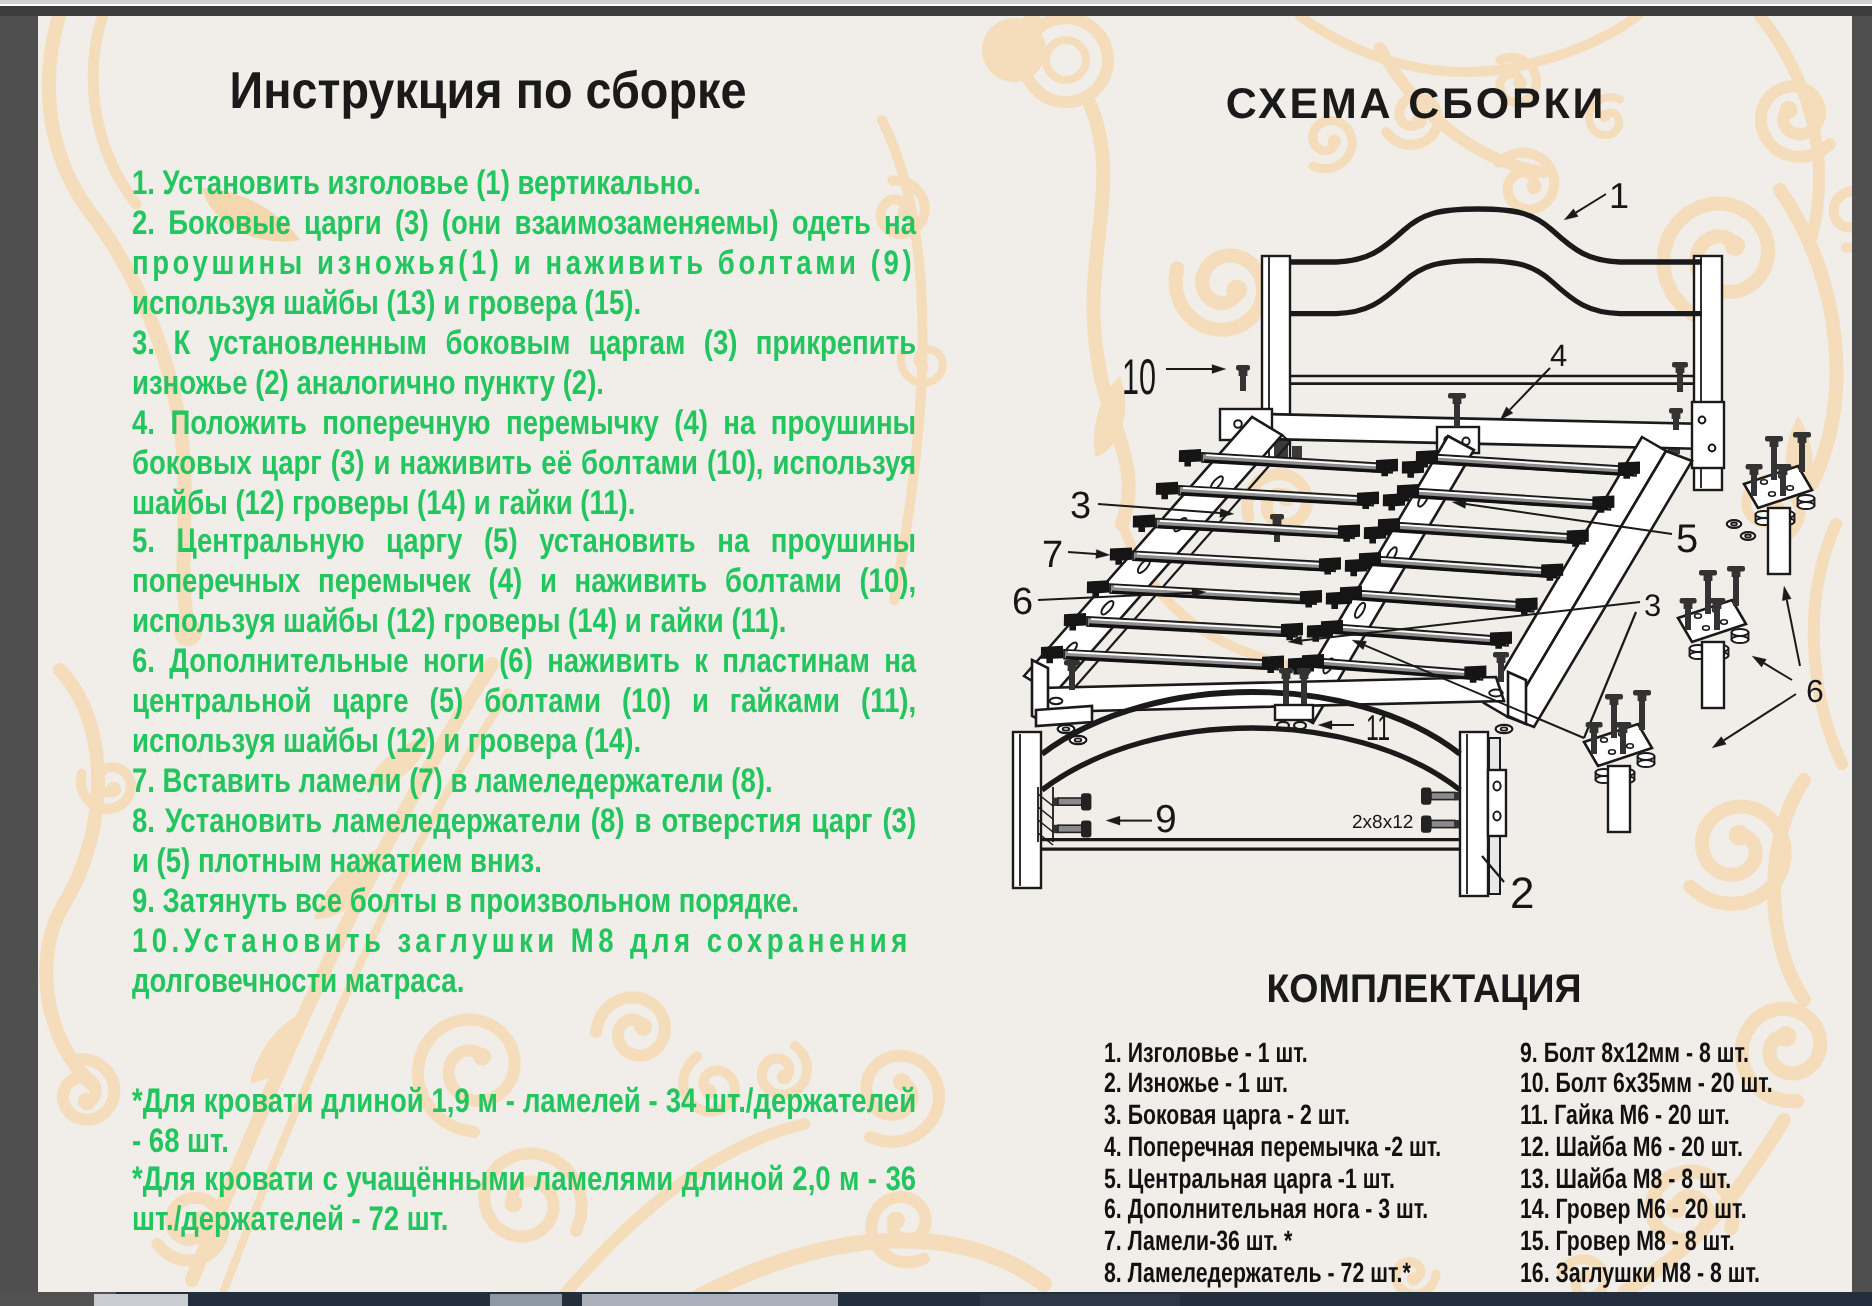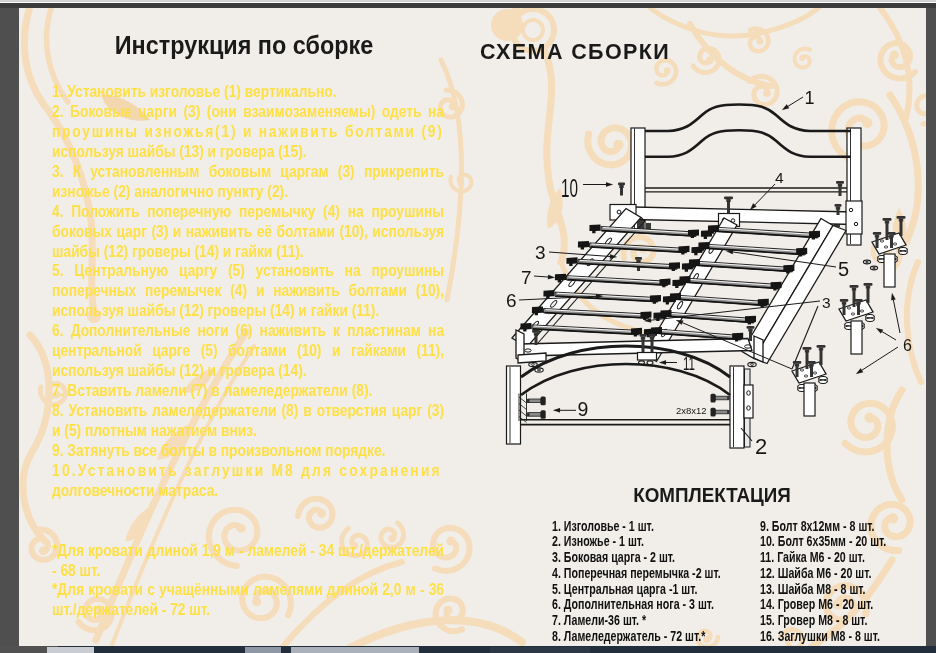--- a/index.html
+++ b/index.html
@@ -10,28 +10,28 @@
 #page{position:absolute;left:19px;top:8px;width:907px;height:638px;background:#f1eee9;overflow:hidden;}
 #bot{position:absolute;left:0;top:646px;width:936px;height:7px;background:#222e3b;}
 #botL{position:absolute;left:0;top:646px;width:58px;height:7px;background:#515151;}
 .bbtn{position:absolute;top:647px;height:6px;}
 svg{display:block;}
 .lab{font-weight:normal;fill:#161616;font-family:"Liberation Sans",sans-serif;}
 
 
 #title1{position:absolute;left:48px;top:29.5px;width:392px;text-align:center;
   font-size:26px;font-weight:bold;color:#1a1a1a;transform:scaleX(0.90);transform-origin:50% 0;}
-#instr{position:absolute;left:52px;top:82px;color:#fde047;}
+#instr{position:absolute;left:66px;top:82px;color:#22c55e;}
 .ln{width:484px;height:19.95px;line-height:19.95px;font-size:17px;font-weight:bold;
   transform:scaleX(0.81);transform-origin:0 0;text-align:justify;text-align-last:justify;}
 .le{text-align-last:left;}
 .sp{width:10px;height:19.95px;}
 
 
-#title2{position:absolute;left:480px;top:39.5px;width:456px;
+#title2{position:absolute;left:480px;top:39.5px;width:456px;text-align:center;
   font-size:21.5px;font-weight:bold;letter-spacing:1.4px;color:#1a1a1a;}
 #title3{position:absolute;left:484px;top:484px;width:456px;text-align:center;
   font-size:20px;font-weight:bold;color:#1a1a1a;transform:scaleX(0.94);transform-origin:50% 0;}
 #plistL{position:absolute;left:515.5px;top:518.8px;color:#111;margin-left:36px;}
 #plistR{position:absolute;left:759.5px;top:518.8px;color:#111;}
 .pl{height:15.7px;line-height:15.7px;font-size:14px;font-weight:bold;white-space:nowrap;
   transform:scaleX(0.76);transform-origin:0 0;}
 </style>
 </head>
 <body>

